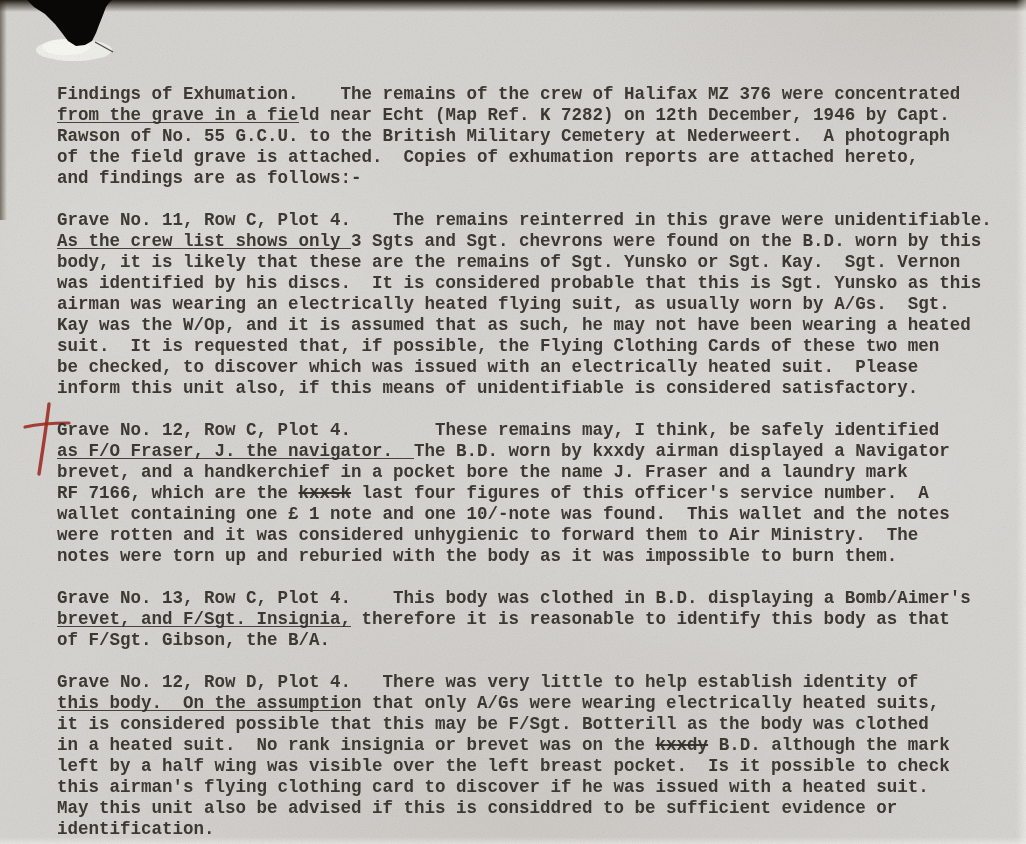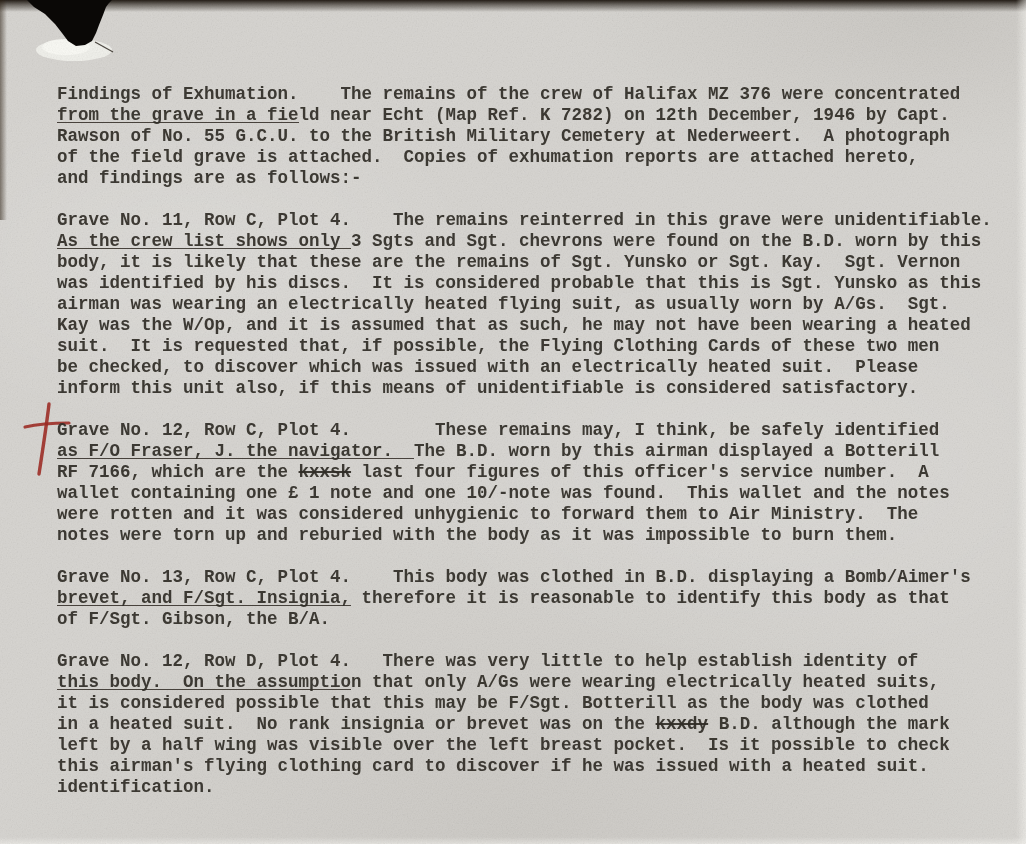--- a/index.html
+++ b/index.html
@@ -96,40 +96,42 @@
       <div class="line">was identified by his discs.  It is considered probable that this is Sgt. Yunsko as this</div>
       <div class="line">airman was wearing an electrically heated flying suit, as usually worn by A/Gs.  Sgt.</div>
       <div class="line">Kay was the W/Op, and it is assumed that as such, he may not have been wearing a heated</div>
       <div class="line">suit.  It is requested that, if possible, the Flying Clothing Cards of these two men</div>
       <div class="line">be checked, to discover which was issued with an electrically heated suit.  Please</div>
       <div class="line">inform this unit also, if this means of unidentifiable is considered satisfactory.</div>
     </section>
 
     <section>
       <div class="line"><span class="hd">Grave No. 12, Row C, Plot 4.</span><span class="hd">      </span><span>  These remains may, I think, be safely identified</span></div>
-      <div class="line">as F/O Fraser, J. the navigator.  The B.D. worn by this airman displayed a Botterill</div>
+      <div class="line">as F/O Fraser, J. the navigator.  The B.D. worn by kxxdy airman displayed a Navigator</div>
+      <div class="line">brevet, and a handkerchief in a pocket bore the name J. Fraser and a laundry mark</div>
       <div class="line"><span>RF 7166, which are the </span><span class="strike">kxxsk</span><span> last four figures of this officer's service number.  A</span></div>
       <div class="line">wallet containing one £ 1 note and one 10/-note was found.  This wallet and the notes</div>
       <div class="line">were rotten and it was considered unhygienic to forward them to Air Ministry.  The</div>
       <div class="line">notes were torn up and reburied with the body as it was impossible to burn them.</div>
     </section>
 
     <section>
       <div class="line"><span class="hd">Grave No. 13, Row C, Plot 4.</span><span>    This body was clothed in B.D. displaying a Bomb/Aimer's</span></div>
       <div class="line">brevet, and F/Sgt. Insignia, therefore it is reasonable to identify this body as that</div>
       <div class="line">of F/Sgt. Gibson, the B/A.</div>
     </section>
 
     <section>
       <div class="line"><span class="hd">Grave No. 12, Row D, Plot 4.</span><span>   There was very little to help establish identity of</span></div>
       <div class="line">this body.  On the assumption that only A/Gs were wearing electrically heated suits,</div>
       <div class="line">it is considered possible that this may be F/Sgt. Botterill as the body was clothed</div>
       <div class="line"><span>in a heated suit.  No rank insignia or brevet was on the </span><span class="strike">kxxdy</span><span> B.D. although the mark</span></div>
       <div class="line">left by a half wing was visible over the left breast pocket.  Is it possible to check</div>
       <div class="line">this airman's flying clothing card to discover if he was issued with a heated suit.</div>
+      <div class="line">May this unit also be advised if this is considdred to be sufficient evidence or</div>
       <div class="line">identification.</div>
     </section>
 
   </main>
 
   <svg class="grain" width="1026" height="844">
     <defs>
       <filter id="grainf">
         <feTurbulence type="fractalNoise" baseFrequency="0.8" numOctaves="2" stitchTiles="stitch"></feTurbulence>
         <feColorMatrix type="saturate" values="0"></feColorMatrix>

